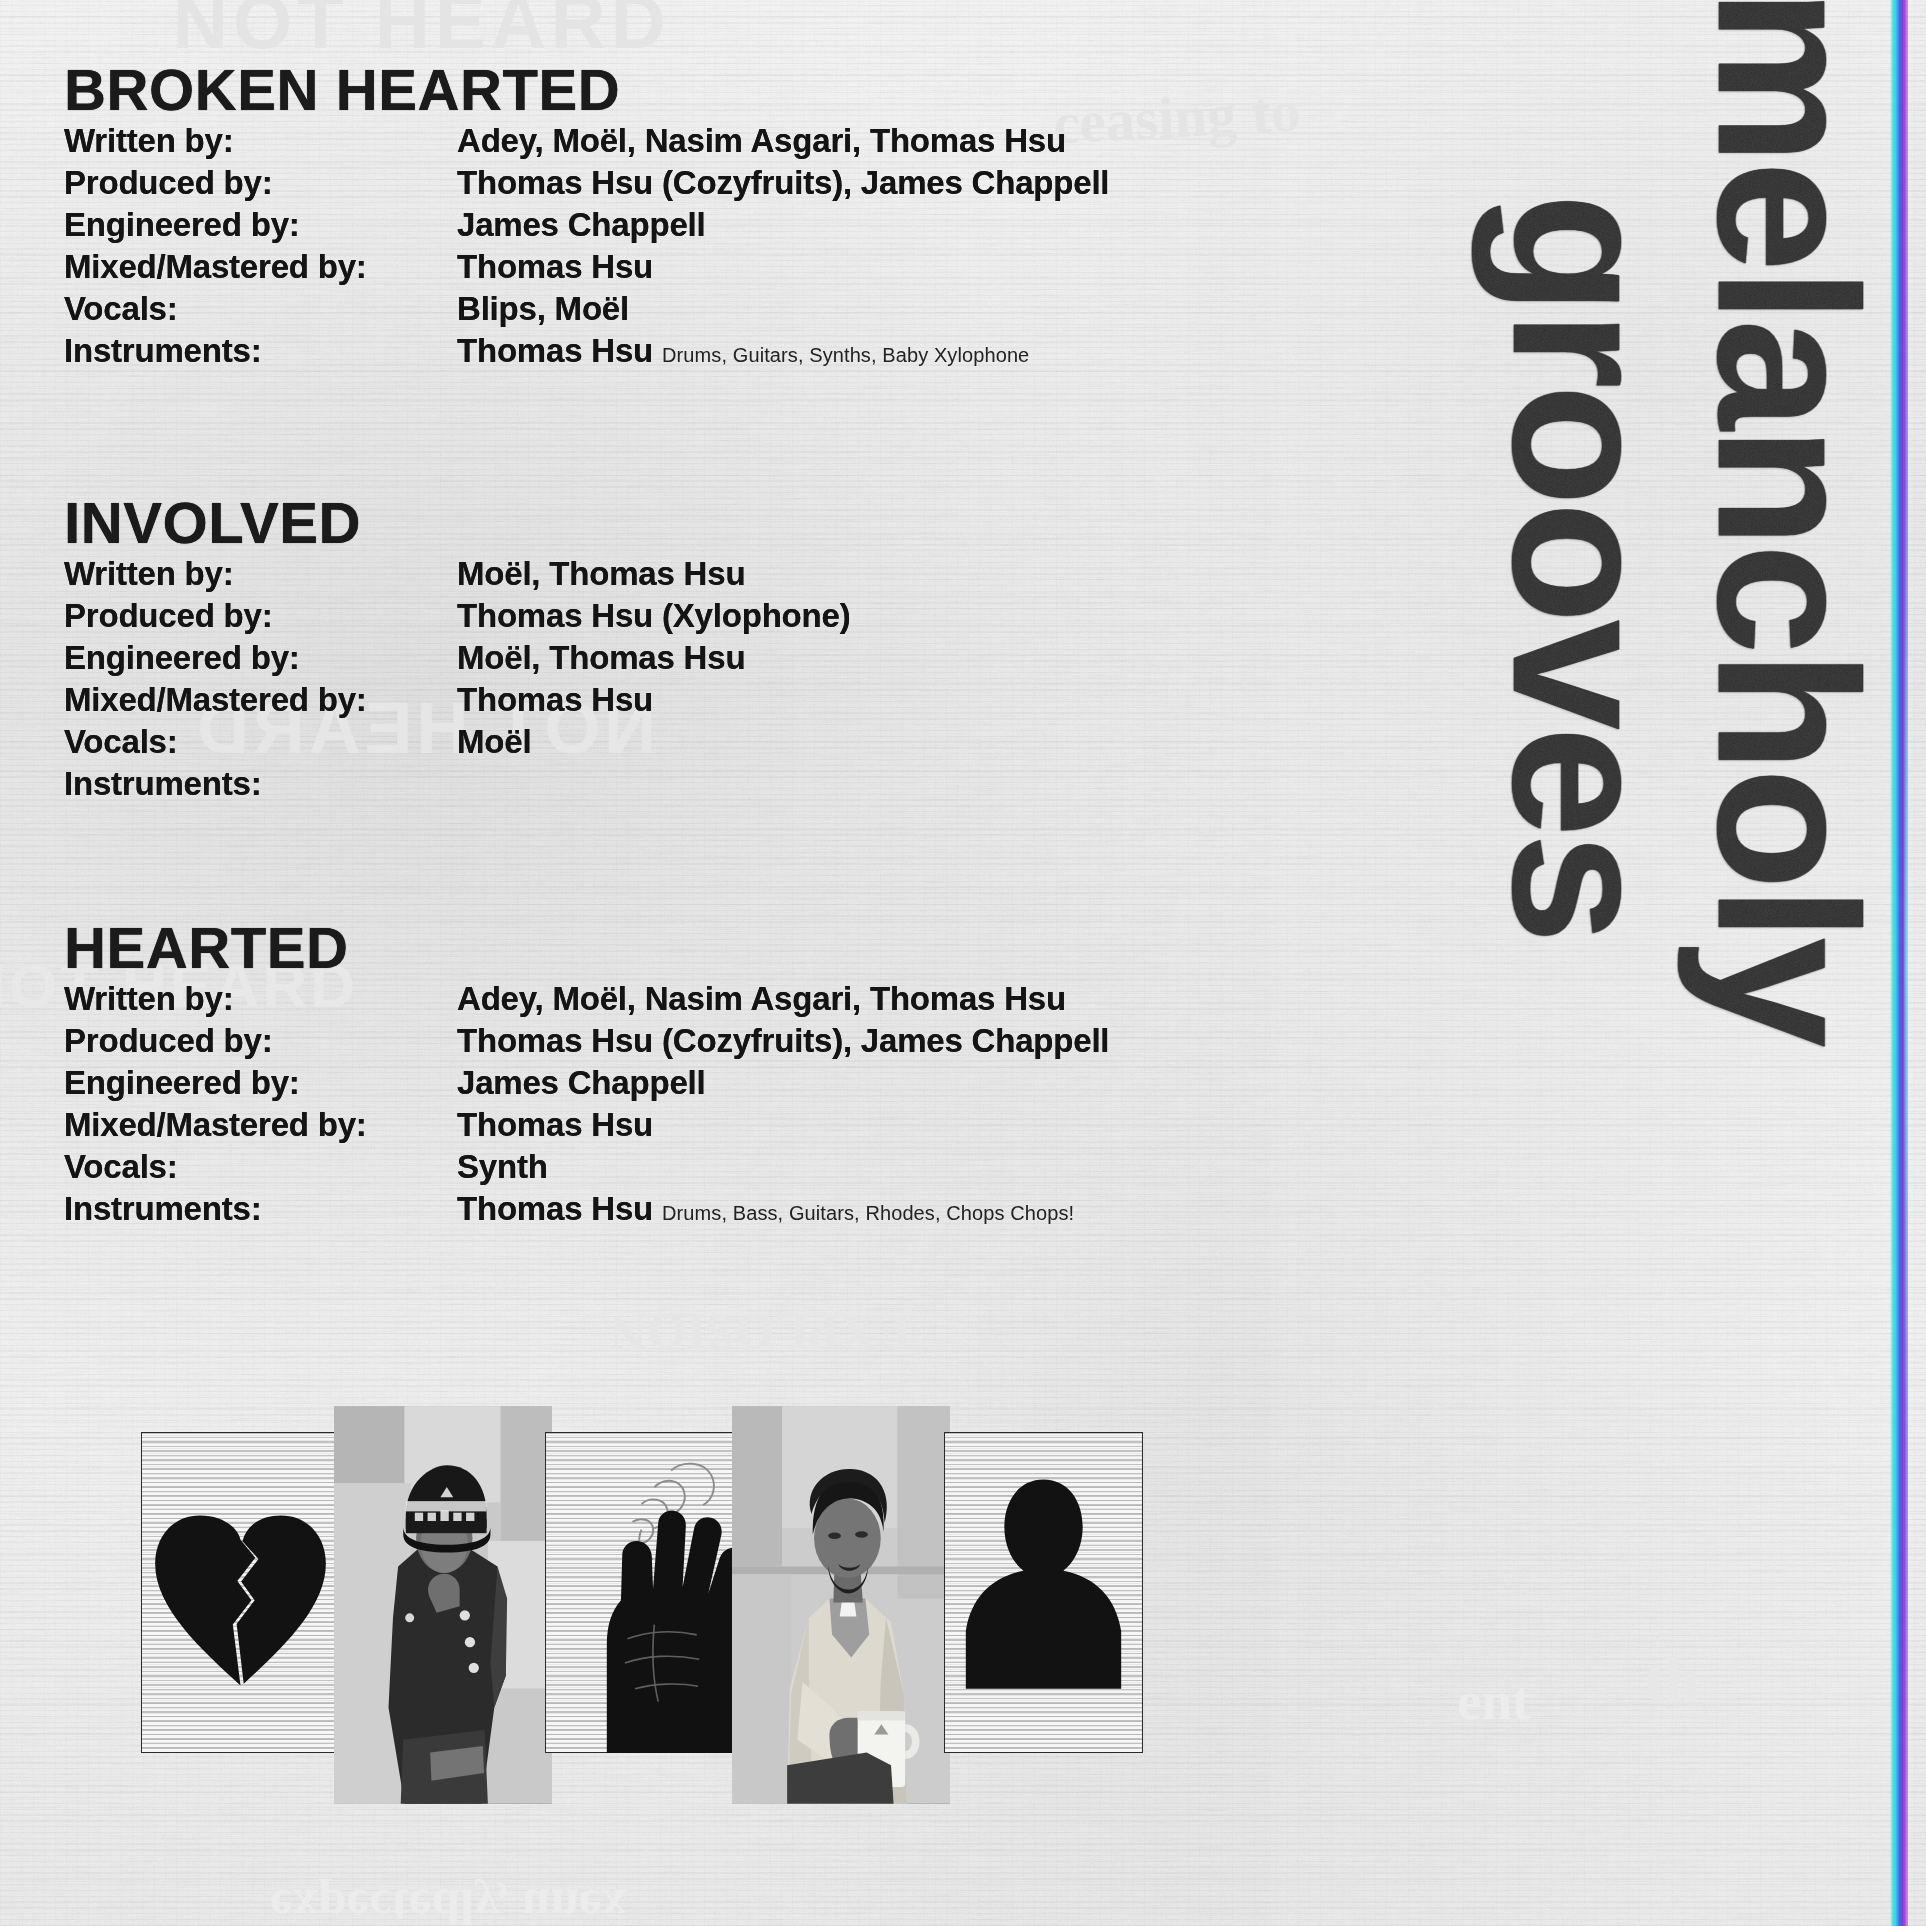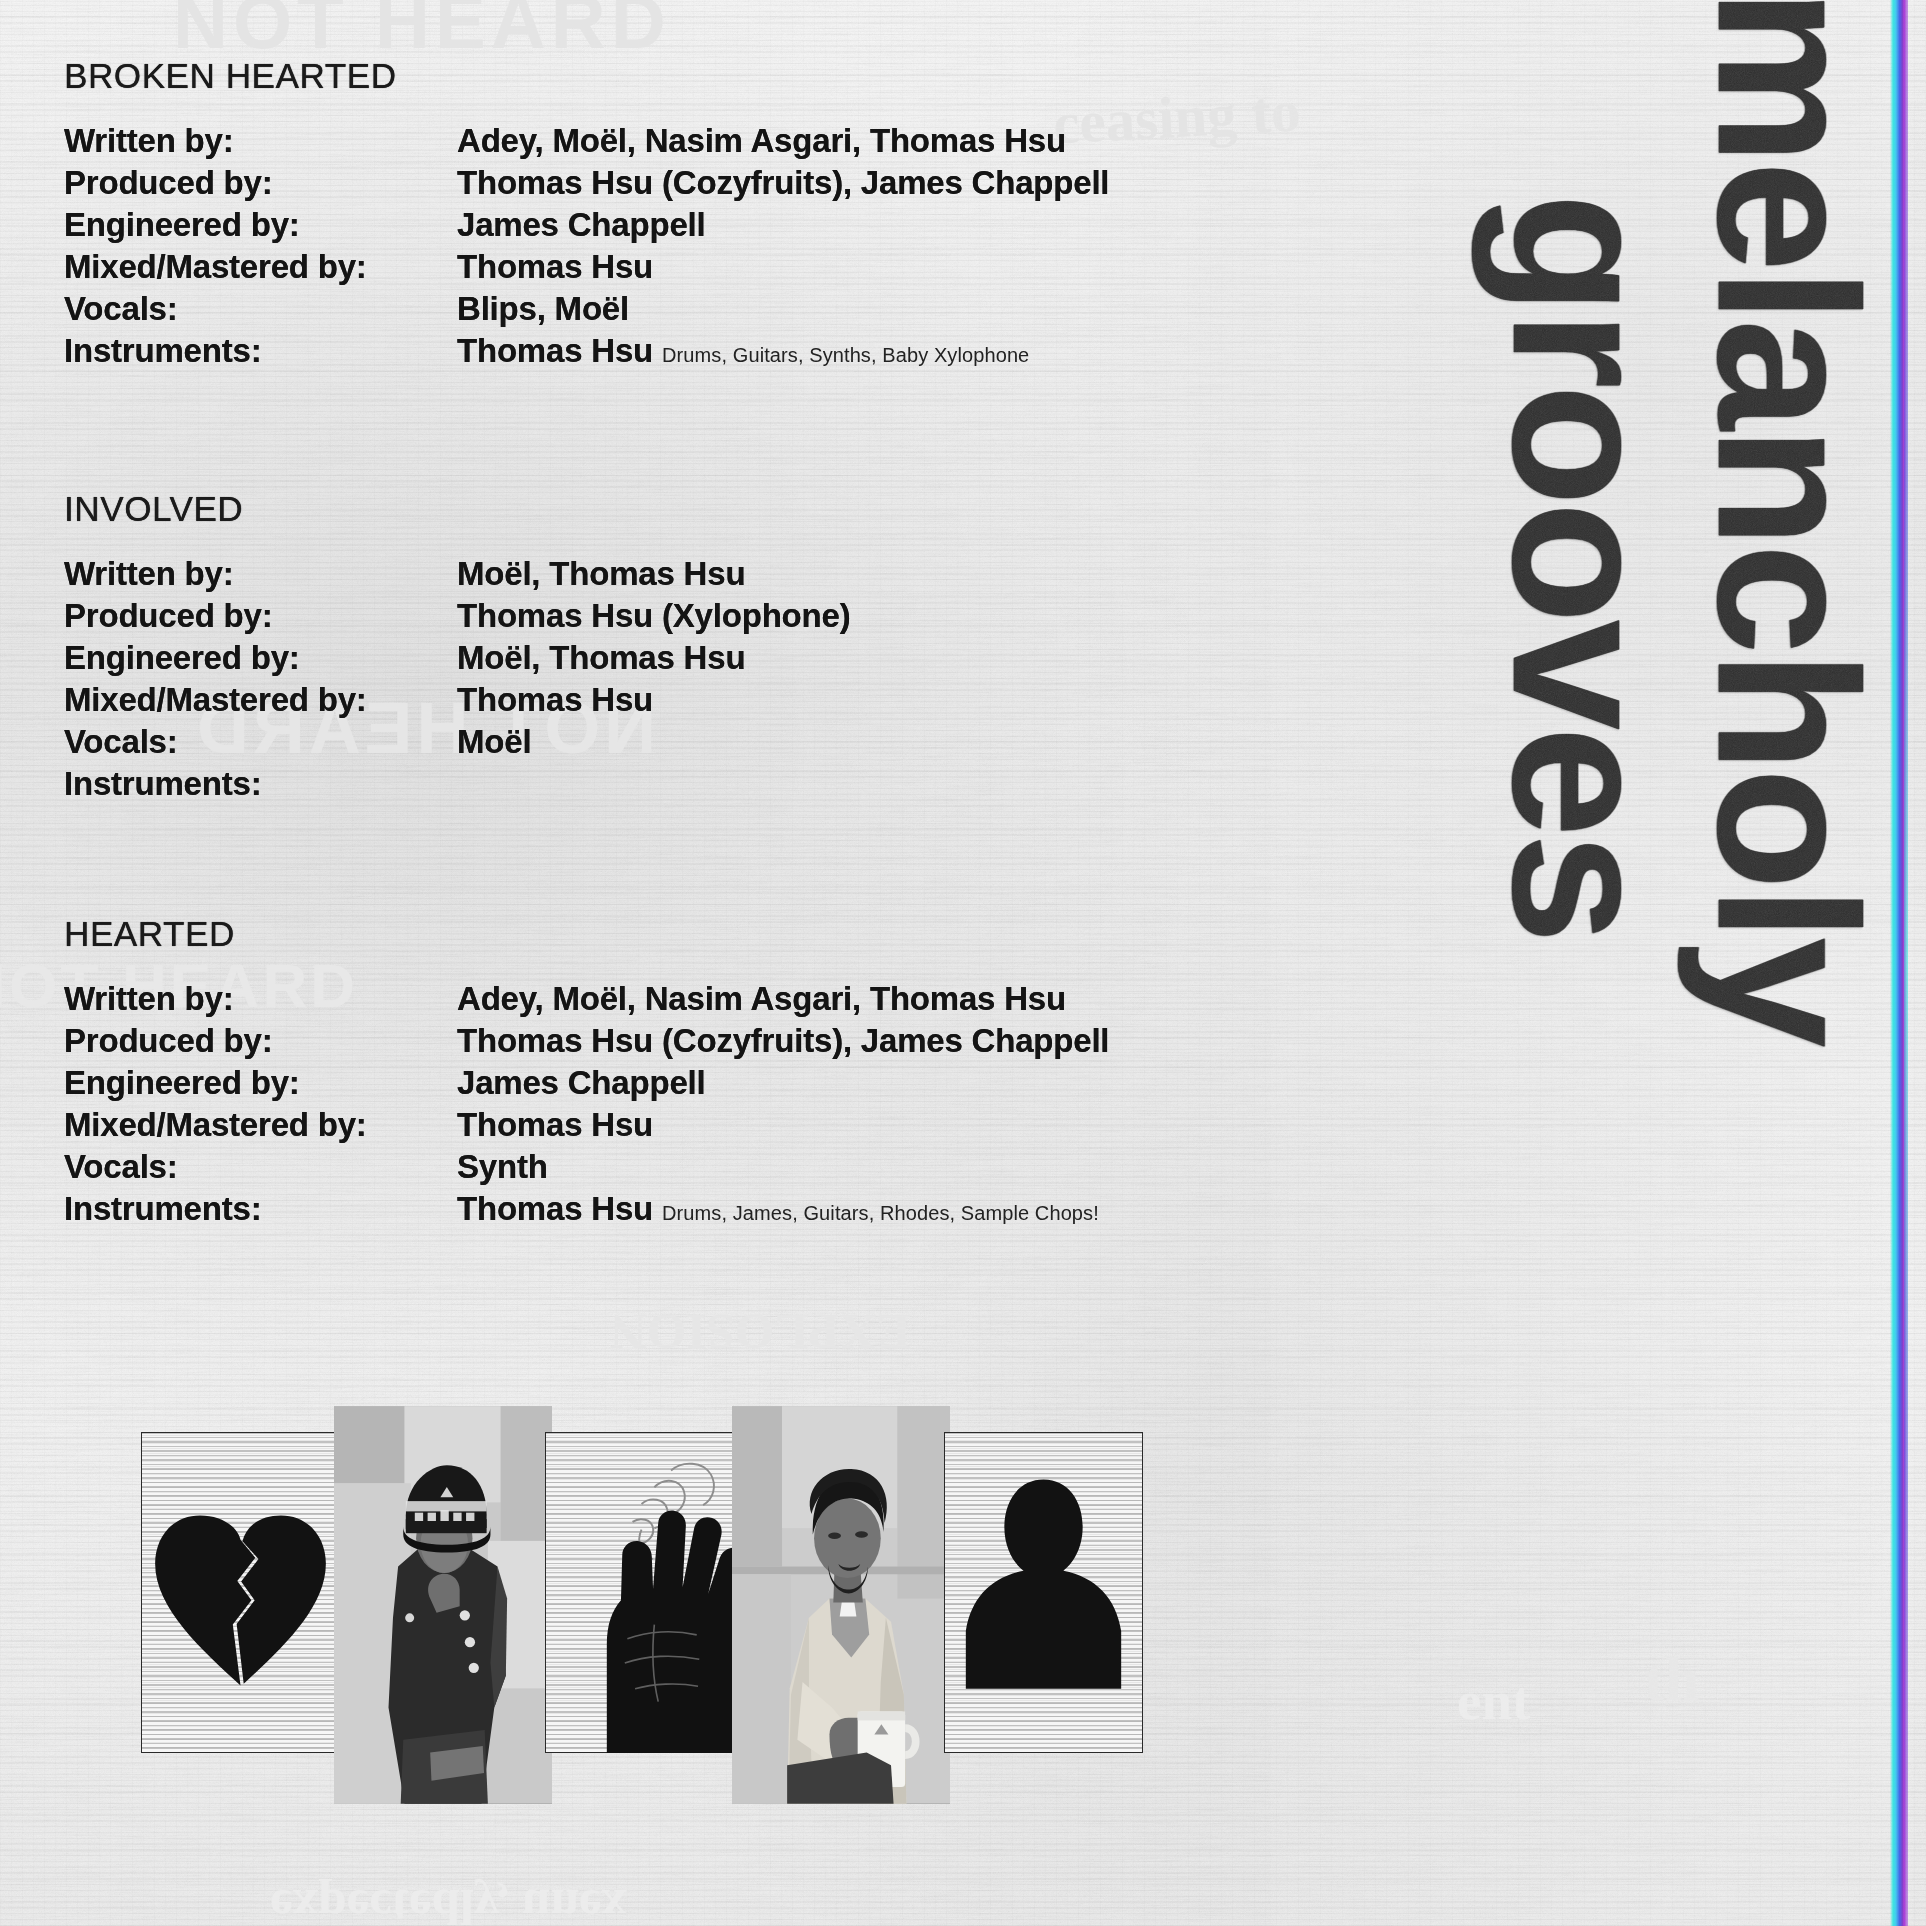--- a/index.html
+++ b/index.html
@@ -42,21 +42,21 @@
 
   
   #credits{position:absolute;left:0;top:0;width:1258px;height:1335px;}
   .track{position:absolute;left:0;width:1258px;}
   #track-0{top:56px;}
   #track-1{top:489px;}
   #track-2{top:914px;}
 
   .track-title{
     position:absolute;left:64px;top:0;
-    font-size:35px;font-weight:400;letter-spacing:0.6px;color:#1b1b1b;
+    font-size:58px;font-weight:700;letter-spacing:0.6px;color:#1b1b1b;
     font-family:"Liberation Sans", sans-serif;
     text-shadow:0 0 0.8px rgba(0,0,0,.85), 0.4px 0.3px 0 rgba(0,0,0,.35);
   }
   .rows{position:absolute;left:0;top:66px;width:1258px;}
   .row{position:relative;height:42px;}
   .row-label{
     position:absolute;left:64px;top:0;
     font-size:33px;font-weight:700;color:#141414;letter-spacing:-0.2px;
     font-family:"Liberation Sans", sans-serif;
     text-shadow:0 0 0.6px rgba(0,0,0,.8);
@@ -258,21 +258,21 @@
         <div class="row">
           <span class="row-label">Mixed/Mastered by:</span>
           <span class="row-value">Thomas Hsu</span>
         </div>
         <div class="row">
           <span class="row-label">Vocals:</span>
           <span class="row-value">Synth</span>
         </div>
         <div class="row">
           <span class="row-label">Instruments:</span>
-          <span class="row-value"><span>Thomas Hsu</span><span class="row-sub">Drums, James, Guitars, Rhodes, Sample Chops!</span></span>
+          <span class="row-value"><span>Thomas Hsu</span><span class="row-sub">Drums, Bass, Guitars, Rhodes, Chops Chops!</span></span>
         </div>
       </div>
     </div>
 
   </div>
 
   <div id="photo-strip">
 
     <div class="panel" id="panel-0">
       <div class="news"></div>

